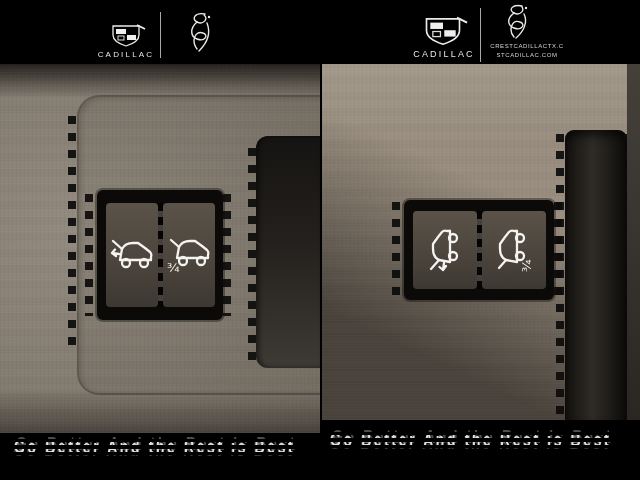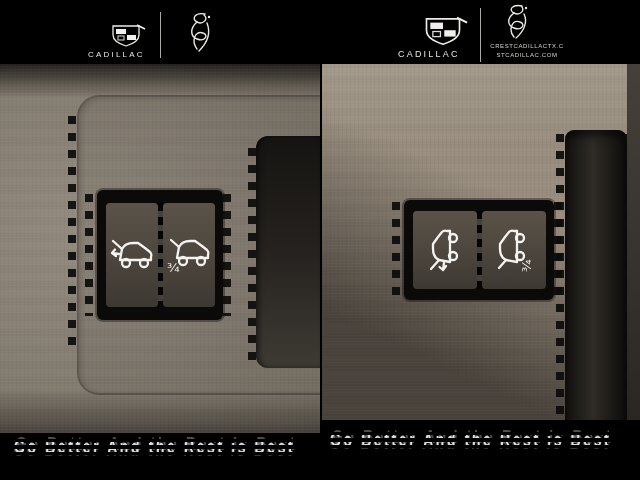--- a/index.html
+++ b/index.html
@@ -5,21 +5,21 @@
   html,body{margin:0;padding:0;background:#000;}
   .stage{
     position:relative;width:640px;height:480px;overflow:hidden;
     background:var(--header-bg,#000);
     font-family:"Liberation Sans", sans-serif;
   }
   
   .header{position:absolute;left:0;top:0;width:640px;height:64px;background:var(--header-bg,#000);}
   .crest{position:absolute;}
   .brand{
-    position:absolute;color:#e9e7e3;letter-spacing:2.2px;text-align:left;
+    position:absolute;color:#e9e7e3;letter-spacing:2.2px;text-align:center;
     filter:blur(.4px);white-space:nowrap;
   }
   .hdr-divider{position:absolute;width:1px;background:#c9c7c2;opacity:.85;}
   .monogram{position:absolute;}
   .dealer-url{
     position:absolute;color:#d8d5cf;font-size:6px;letter-spacing:.6px;text-align:center;
     width:92px;filter:blur(.35px);white-space:nowrap;
   }
   
   .photo{position:absolute;overflow:hidden;}

